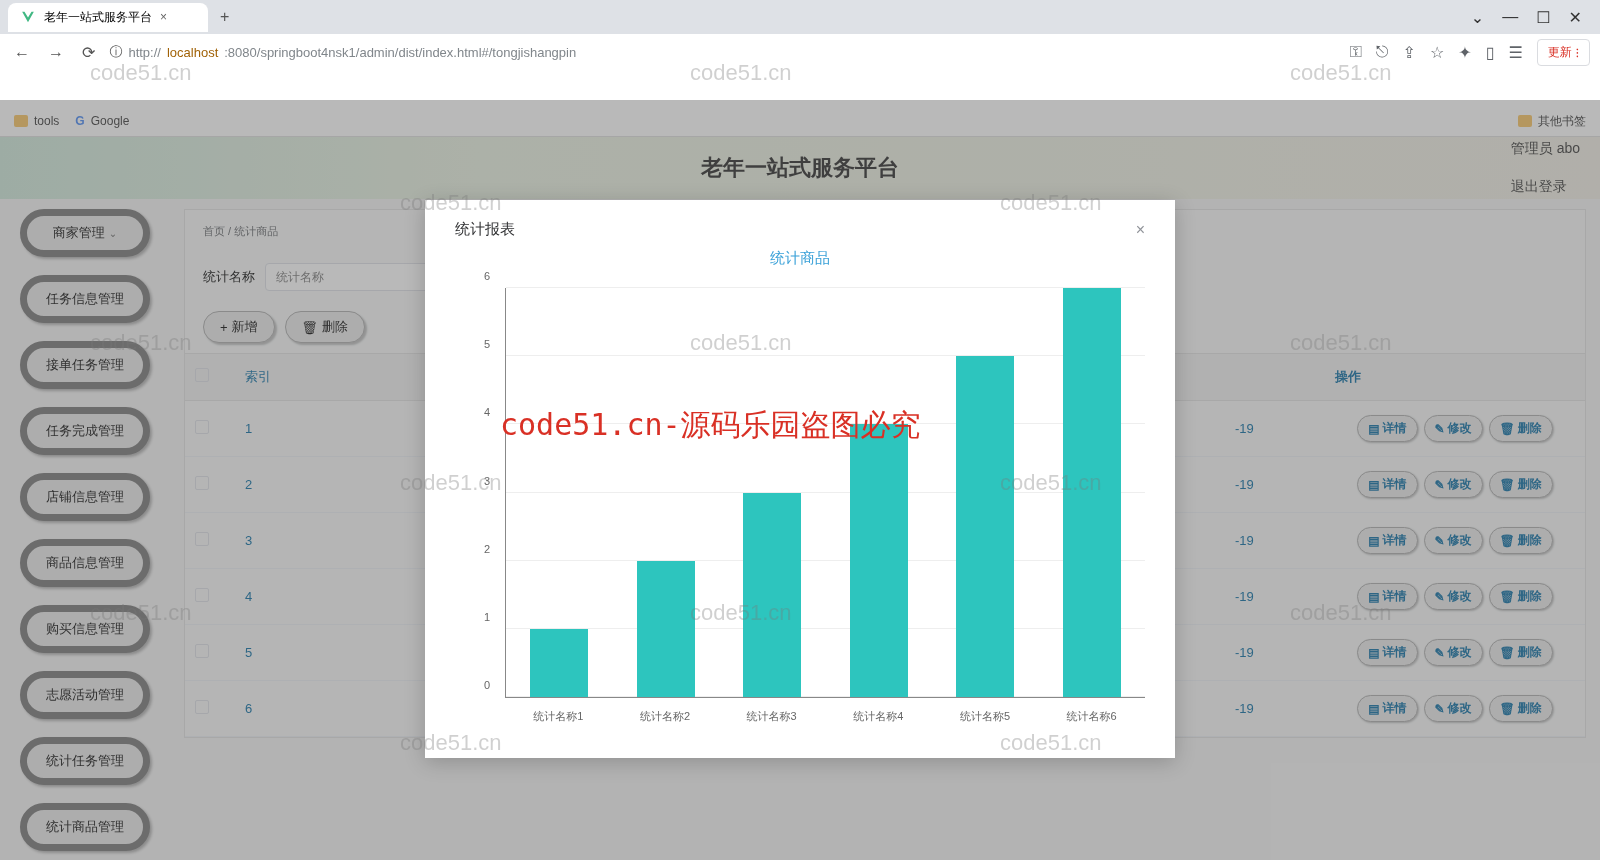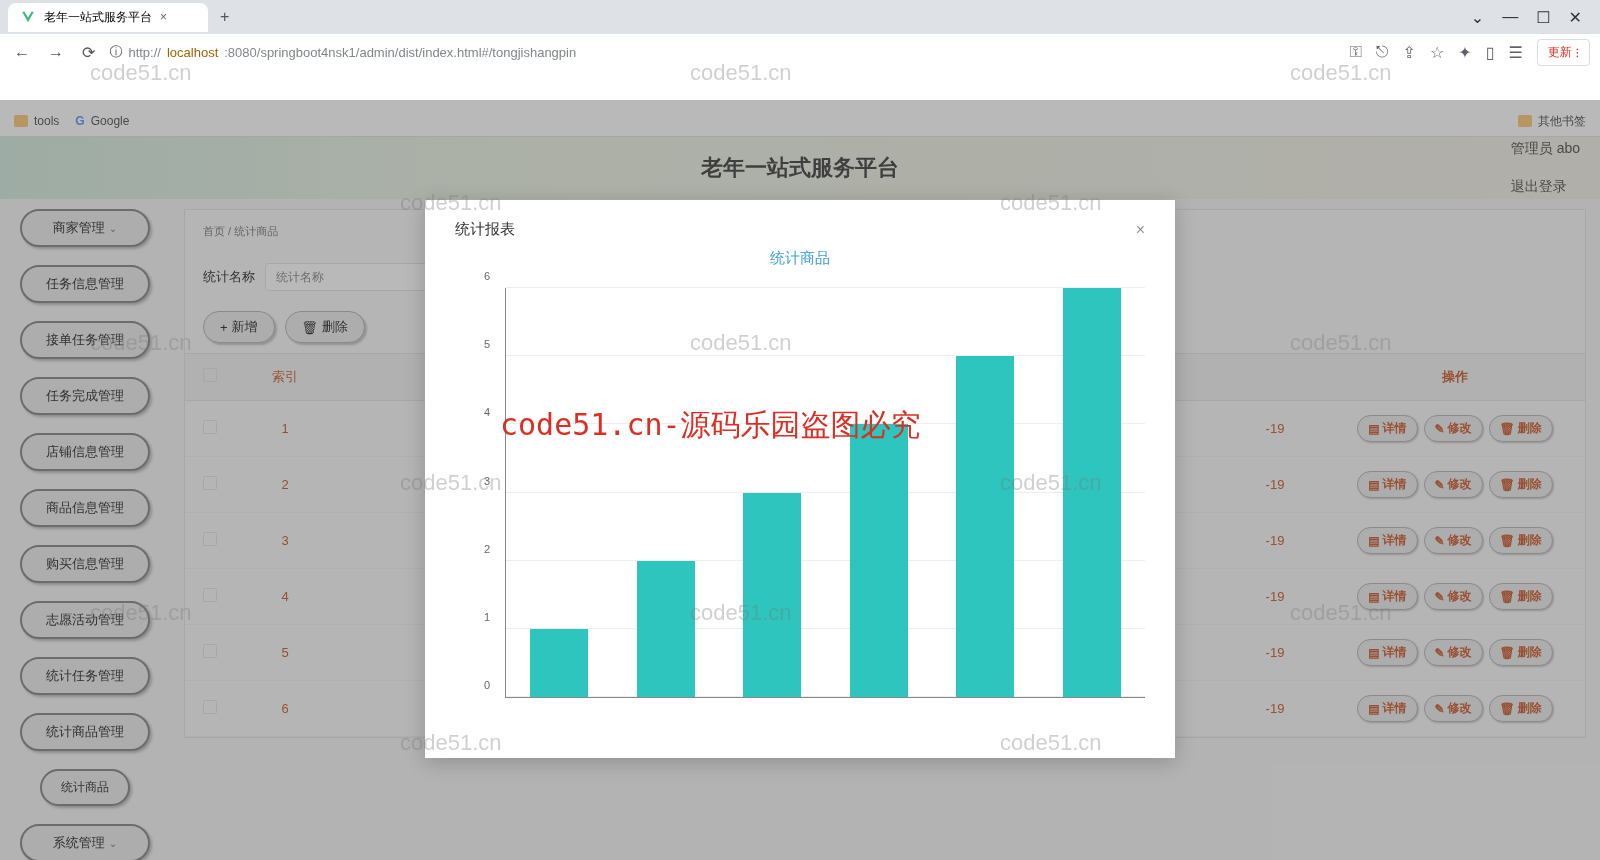--- a/index.html
+++ b/index.html
@@ -26,35 +26,35 @@
 .bm-right { margin-left: auto; padding-left: 32px; }
 
 
 .app-header { position: relative; height: 62px; background: linear-gradient(90deg, #cde8d9 0%, #e8f0e0 30%, #f0ede3 100%); display: flex; align-items: center; justify-content: center; }
 .app-title { font-size: 22px; font-weight: bold; color: #222; }
 .app-user { position: absolute; right: 20px; display: flex; gap: 20px; font-size: 14px; color: #333; flex-direction: column; }
 
 
 .app-body { display: flex; height: calc(860px - 34px - 36px - 30px - 62px); }
 .sidebar { width: 170px; padding: 10px 20px; display: flex; flex-direction: column; gap: 18px; background: transparent; }
-.side-item { background: #e9e9e9; border: 2px solid #737373; border-radius: 50px; padding: 8px 12px; font-size: 13px; text-align: center; box-shadow: 2px 2px 3px rgba(0,0,0,0.3); display: flex; align-items: center; justify-content: center; gap: 4px; }
+.side-item { background: #e9e9e9; border: 7px solid #737373; border-radius: 50px; padding: 8px 12px; font-size: 13px; text-align: center; box-shadow: 2px 2px 3px rgba(0,0,0,0.3); display: flex; align-items: center; justify-content: center; gap: 4px; }
 .side-item.sub { width: 90px; margin: 0 auto; font-size: 12px; }
 .chev { font-size: 10px; color: #666; }
 
 .main { flex: 1; padding: 10px 14px; }
 .panel { background: #f7f8f8; border: 1px solid #e0e0e0; }
 .breadcrumb { padding: 14px 18px; font-size: 11px; color: #606266; }
 .search-row { padding: 10px 18px; display: flex; align-items: center; gap: 10px; font-size: 13px; }
 .search-input { border: 1px solid #dcdfe6; border-radius: 4px; padding: 6px 10px; font-size: 12px; color: #aaa; width: 180px; }
 .btn-row { padding: 10px 18px; display: flex; gap: 10px; }
 .pill-btn { background: #e9e9e9; border: 1px solid #aaa; border-radius: 20px; padding: 6px 16px; font-size: 13px; display: flex; align-items: center; gap: 4px; box-shadow: 2px 2px 2px rgba(0,0,0,0.25); }
 
 .table { width: 100%; }
 .thead { display: flex; background: #f0f0f0; border-top: 1px solid #e0e0e0; border-bottom: 1px solid #e0e0e0; }
-.th, .td { padding: 14px 10px; font-size: 13px; color: #c2410c; text-align: center; }
+.th, .td { padding: 14px 10px; font-size: 13px; color: #0369a1; }
 .col-chk { width: 50px; }
 .col-idx { width: 100px; }
 .col-mid { flex: 1; }
 .col-date { width: 100px; }
 .col-ops { width: 260px; font-weight: bold; }
 .tr { display: flex; border-bottom: 1px solid #ebeef5; align-items: center; }
 .chk { width: 14px; height: 14px; border: 1px solid #dcdfe6; border-radius: 2px; display: inline-block; }
 .op-btns { display: flex; gap: 6px; justify-content: center; }
 .op-btn { background: #e9e9e9; border: 1px solid #aaa; border-radius: 16px; padding: 4px 10px; font-size: 12px; display: flex; align-items: center; gap: 3px; box-shadow: 1px 1px 2px rgba(0,0,0,0.25); }
 
@@ -328,20 +328,28 @@
         <div class="y-tick" style="bottom: 100%;">6</div>
         <div class="bars">
           <div class="bar" style="height: 16.6667%;"></div>
           <div class="bar" style="height: 33.3333%;"></div>
           <div class="bar" style="height: 50%;"></div>
           <div class="bar" style="height: 66.6667%;"></div>
           <div class="bar" style="height: 83.3333%;"></div>
           <div class="bar" style="height: 100%;"></div>
         </div>
       </div>
+    <div class="x-labels" id="xlabels">
+        <span>统计名称1</span>
+        <span>统计名称2</span>
+        <span>统计名称3</span>
+        <span>统计名称4</span>
+        <span>统计名称5</span>
+        <span>统计名称6</span>
+      </div>
   </div>
 </div>
 
 <div class="wm" style="top:60px;left:90px">code51.cn</div>
 <div class="wm" style="top:60px;left:690px">code51.cn</div>
 <div class="wm" style="top:60px;left:1290px">code51.cn</div>
 <div class="wm" style="top:190px;left:400px">code51.cn</div>
 <div class="wm" style="top:190px;left:1000px">code51.cn</div>
 <div class="wm" style="top:330px;left:90px">code51.cn</div>
 <div class="wm" style="top:330px;left:690px">code51.cn</div>

